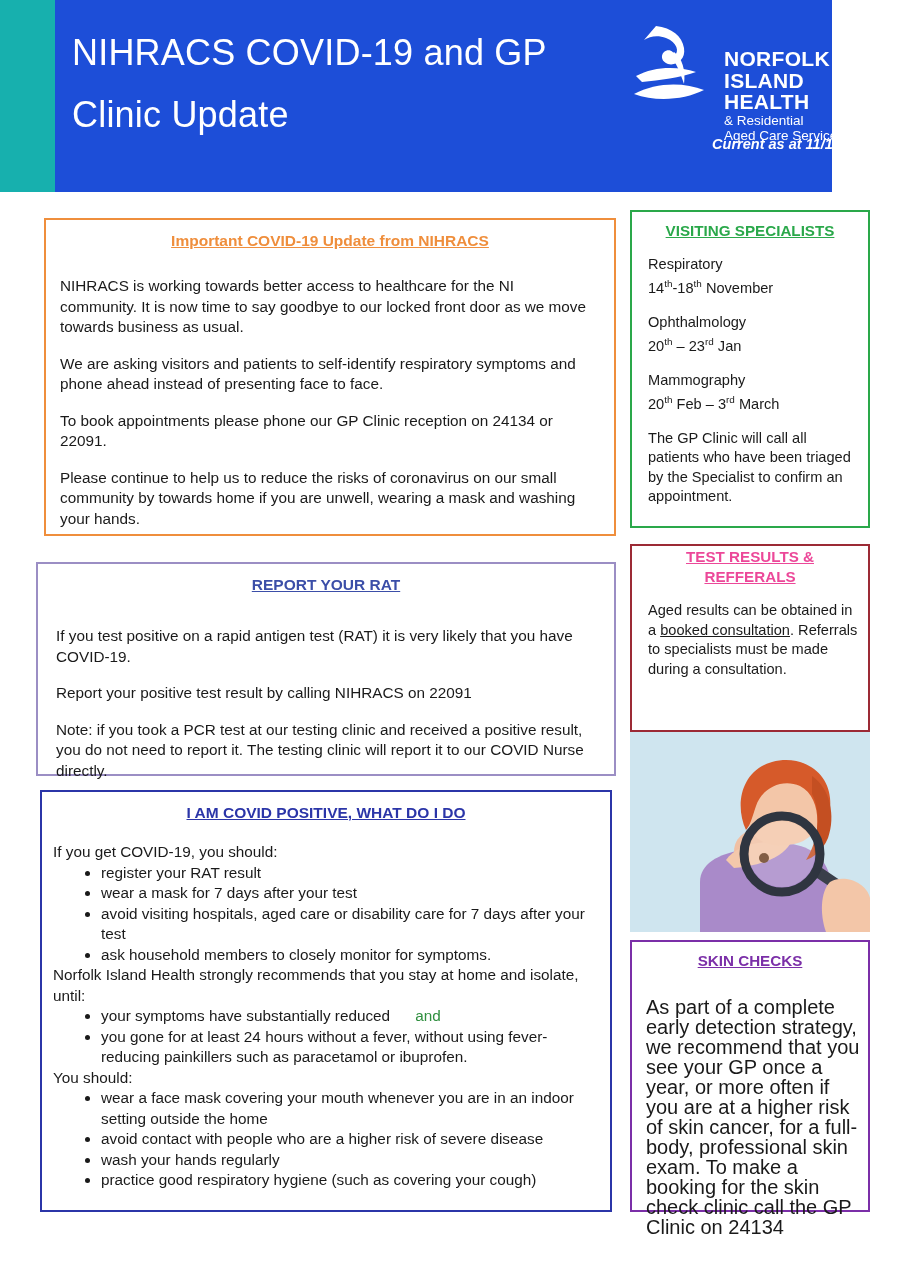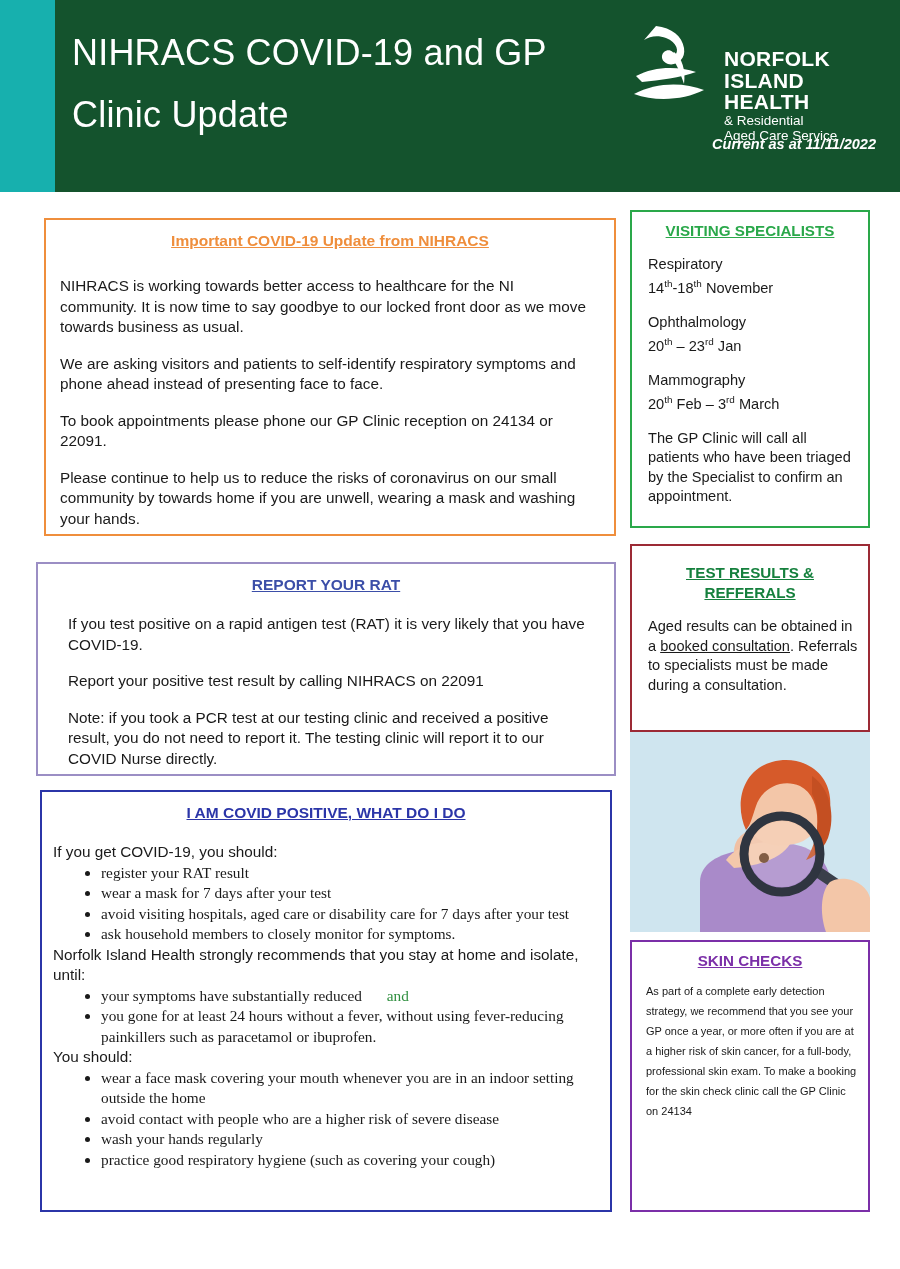--- a/index.html
+++ b/index.html
@@ -12,23 +12,23 @@
     background: #ffffff;
     font-family: "Liberation Sans", sans-serif;
     position: relative;
     overflow: hidden;
   }
 
   
   .header {
     position: absolute;
     left: 0; top: 0;
-    width: 900px;
+    width: 832px;
     height: 192px;
-    background: #14532d;
+    background: #1d4ed8;
   }
   .header-teal-strip {
     position: absolute;
     left: 0; top: 0;
     width: 55px;
     height: 192px;
     background: #17b0ae;
   }
   .header-title {
     position: absolute;
@@ -126,22 +126,22 @@
   }
   #box-rat .box-title {
     color: #3b4ea8;
     font-size: 15.5px;
     margin-top: 12px;
   }
   #box-rat .body {
     color: #1a1a1a;
     font-size: 15.3px;
     line-height: 20.5px;
-    padding: 0 22px 0 30px;
-    margin-top: 20px;
+    padding: 0 22px 0 18px;
+    margin-top: 32px;
   }
   #box-rat .body p { margin-bottom: 16px; }
 
   #box-positive {
     left: 40px; top: 790px;
     width: 572px; height: 422px;
     border: 2.5px solid #2b35a8;
   }
   #box-positive .box-title {
     color: #2b35a8;
@@ -152,21 +152,20 @@
     color: #1a1a1a;
     font-size: 15.3px;
     line-height: 20.5px;
     padding: 0 10px 0 11px;
     margin-top: 20px;
   }
   #box-positive ul {
     margin: 0 0 0 0;
     padding-left: 48px;
     list-style: disc;
-    font-family: Liberation Serif, serif;
   }
   #box-positive li { margin: 0; }
   .green-word { color: #2f8f3f; margin-left: 21px; }
 
   
   #box-specialists {
     left: 630px; top: 210px;
     width: 240px; height: 318px;
     border: 2.5px solid #2aa84a;
   }
@@ -184,23 +183,23 @@
   }
   #box-specialists .body p { margin-bottom: 14px; }
   sup { font-size: 0.68em; vertical-align: super; }
 
   #box-results {
     left: 630px; top: 544px;
     width: 240px; height: 188px;
     border: 2.5px solid #9c2a35;
   }
   #box-results .box-title {
-    color: #15803d;
+    color: #ec4899;
     font-size: 15.2px;
-    margin-top: 17px;
+    margin-top: 1px;
     line-height: 20px;
   }
   #box-results .body {
     color: #1a1a1a;
     font-size: 14.6px;
     line-height: 19.5px;
     padding: 0 10px 0 16px;
     margin-top: 14px;
   }
   .ul-link { text-decoration: underline; }
@@ -218,24 +217,24 @@
     width: 240px; height: 272px;
     border: 2.5px solid #7b2fa8;
   }
   #box-skin .box-title {
     color: #7b2fa8;
     font-size: 15.2px;
     margin-top: 10px;
   }
   #box-skin .body {
     color: #1a1a1a;
-    font-size: 11px;
+    font-size: 20px;
     line-height: 20px;
     padding: 0 8px 0 14px;
-    margin-top: 12px;
+    margin-top: 28px;
   }
 </style>
 </head>
 <body>
 
 <div class="header">
   <div class="header-teal-strip"></div>
   <div class="header-title">NIHRACS COVID-19 and GP Clinic Update</div>
 
   <div class="logo-block">

